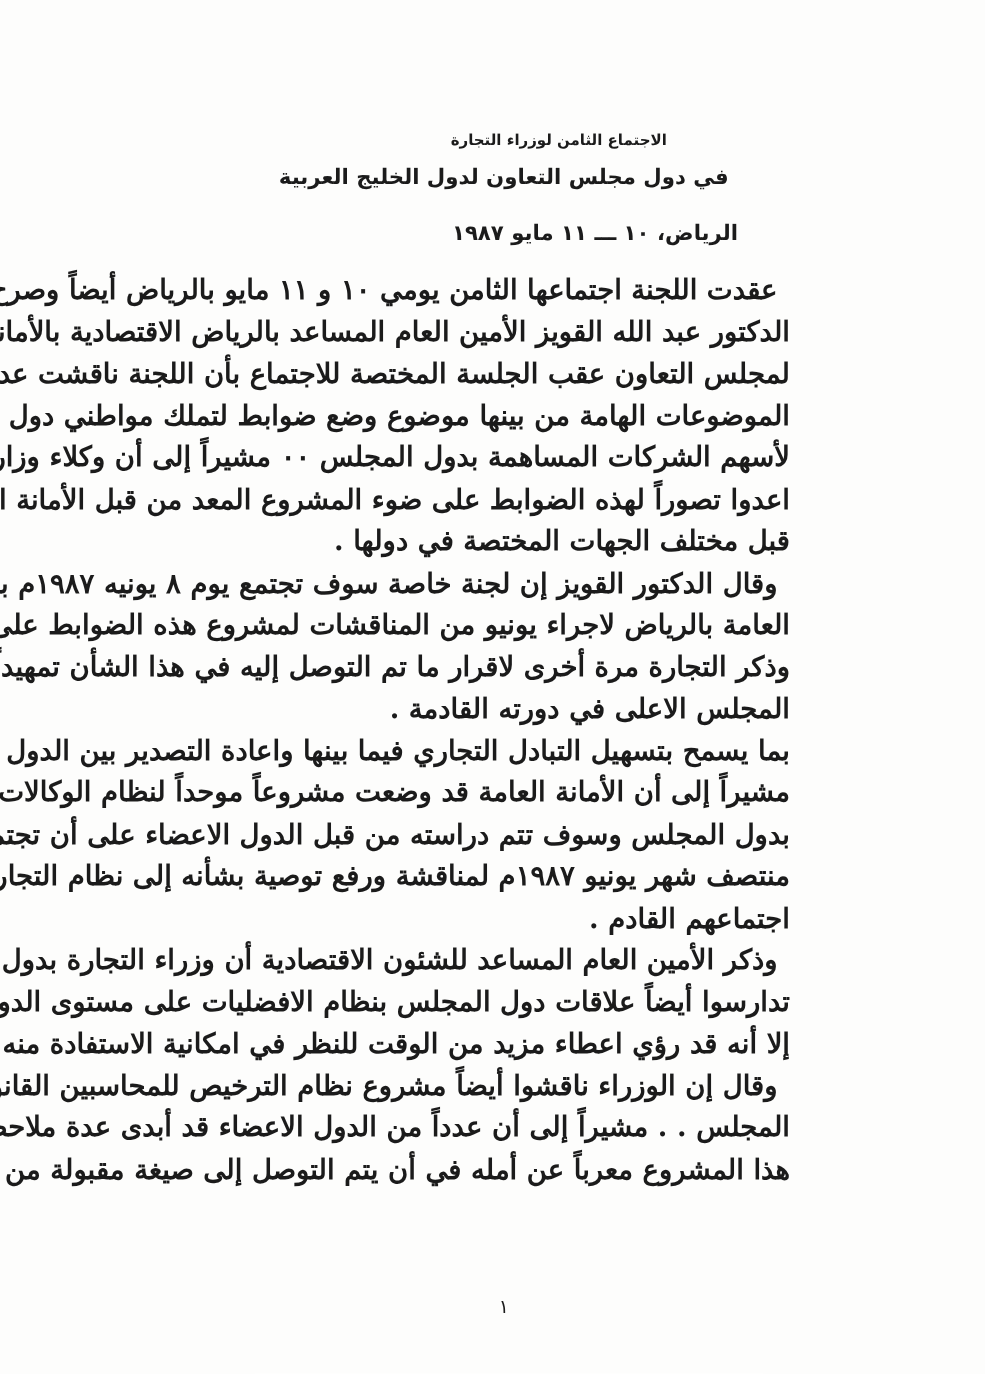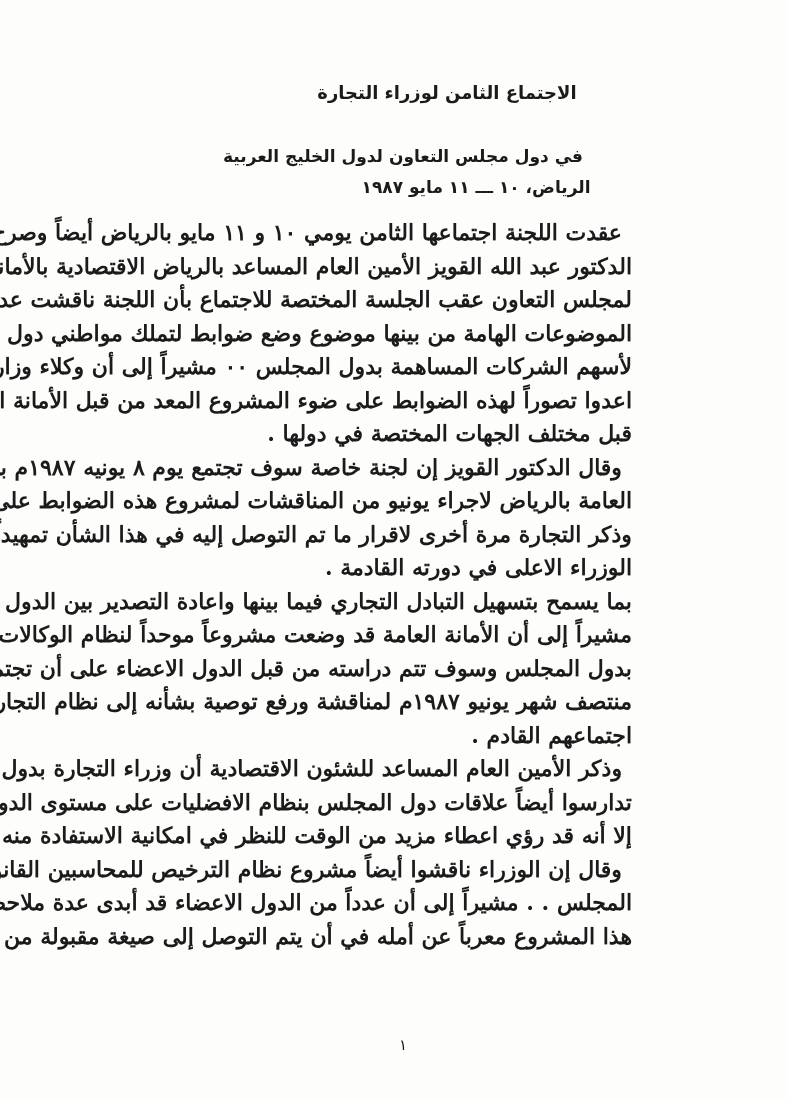--- a/index.html
+++ b/index.html
@@ -24,22 +24,22 @@
   .header-line {
     position: absolute;
     width: 100%;
     text-align: center;
     font-family: "DejaVu Sans", sans-serif;
     font-weight: bold;
     font-size: 17px;
     line-height: 24px;
     white-space: nowrap;
   }
-  .header-line.title    { top: 81px;  transform: translateX(79px); font-size: 18px; }
-  .header-line.subtitle { top: 130px; transform: translateX(35px); margin-top: 14px; }
+  .header-line.title    { top: 100px;  transform: translateX(79px); font-size: 12px; }
+  .header-line.subtitle { top: 130px; transform: translateX(35px); }
   .header-line.dateline { top: 175px; transform: translateX(108px); }
   .doc-body {
     position: absolute;
     top: 216px;
     left: 104px;
     width: 528px;
     direction: rtl;
     font-size: 22px;
     font-weight: bold;
   }
@@ -83,21 +83,21 @@
         <div class="line">لمجلس التعاون عقب الجلسة المختصة للاجتماع بأن اللجنة ناقشت عدداً من</div>
         <div class="line">الموضوعات الهامة من بينها موضوع وضع ضوابط لتملك مواطني دول مجلس التعاون</div>
         <div class="line">لأسهم الشركات المساهمة بدول المجلس ٠٠ مشيراً إلى أن وكلاء وزارات التجارة قد</div>
         <div class="line">اعدوا تصوراً لهذه الضوابط على ضوء المشروع المعد من قبل الأمانة العامة . . وأن</div>
         <div class="line last">قبل مختلف الجهات المختصة في دولها .</div>
       </div>
       <div class="paragraph">
         <div class="line first">وقال الدكتور القويز إن لجنة خاصة سوف تجتمع يوم ٨ يونيه ١٩٨٧م بمقر الأمانة</div>
         <div class="line">العامة بالرياض لاجراء يونيو من المناقشات لمشروع هذه الضوابط على أن يجتمع</div>
         <div class="line">وذكر التجارة مرة أخرى لاقرار ما تم التوصل إليه في هذا الشأن تمهيداً لرفعه إلى</div>
-        <div class="line last">الوزراء الاعلى في دورته القادمة .</div>
+        <div class="line last">المجلس الاعلى في دورته القادمة .</div>
       </div>
       <div class="paragraph">
         <div class="line">بما يسمح بتسهيل التبادل التجاري فيما بينها واعادة التصدير بين الدول الاعضاء</div>
         <div class="line">مشيراً إلى أن الأمانة العامة قد وضعت مشروعاً موحداً لنظام الوكالات التجارية</div>
         <div class="line">بدول المجلس وسوف تتم دراسته من قبل الدول الاعضاء على أن تجتمع لجنة فنية في</div>
         <div class="line">منتصف شهر يونيو ١٩٨٧م لمناقشة ورفع توصية بشأنه إلى نظام التجارة في</div>
         <div class="line last">اجتماعهم القادم .</div>
       </div>
       <div class="paragraph">
         <div class="line first">وذكر الأمين العام المساعد للشئون الاقتصادية أن وزراء التجارة بدول المجلس</div>

